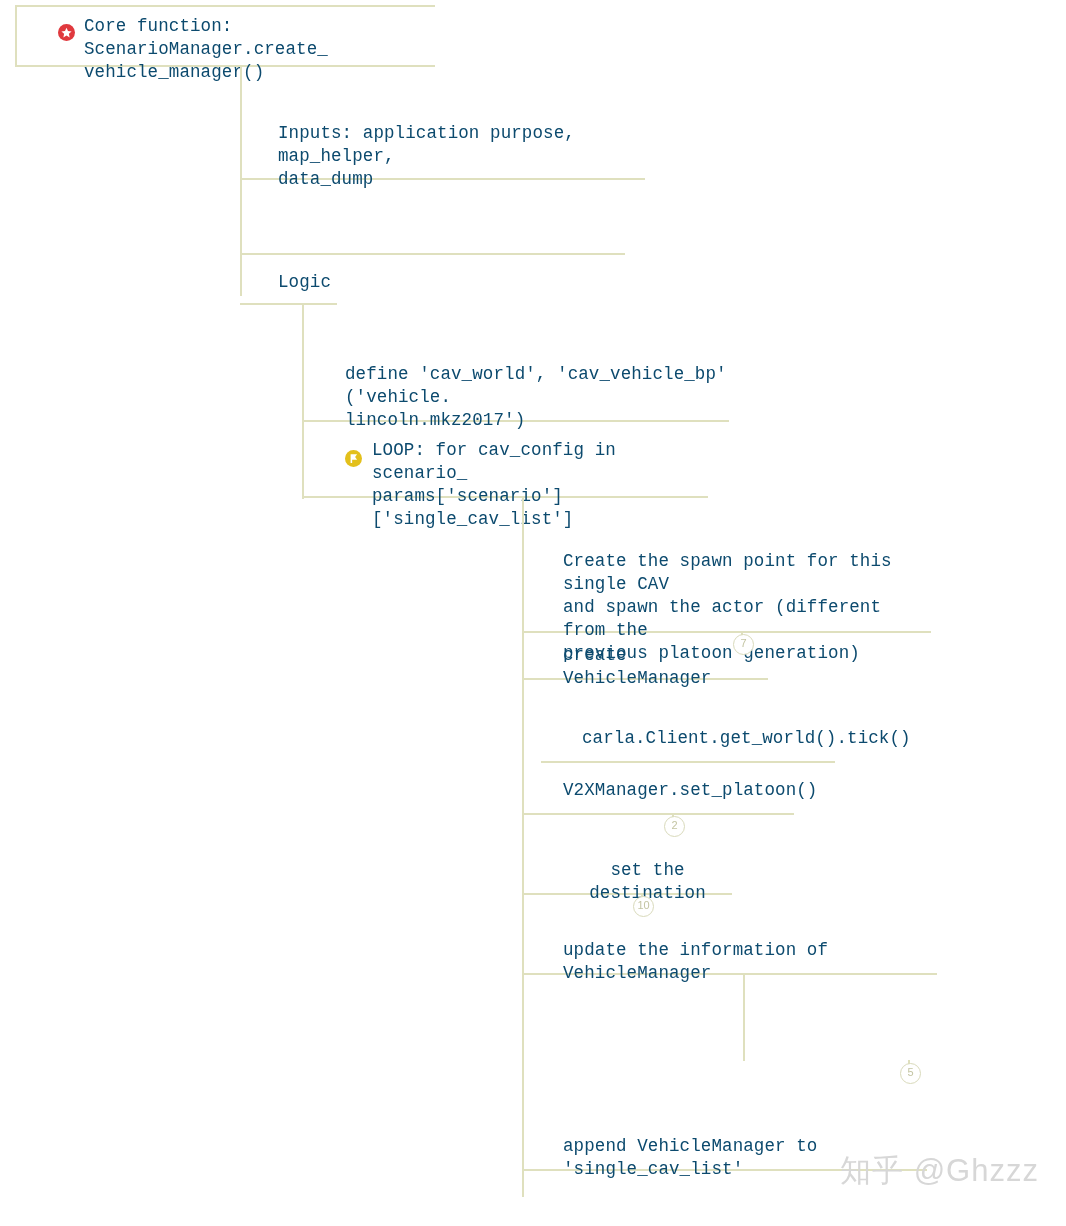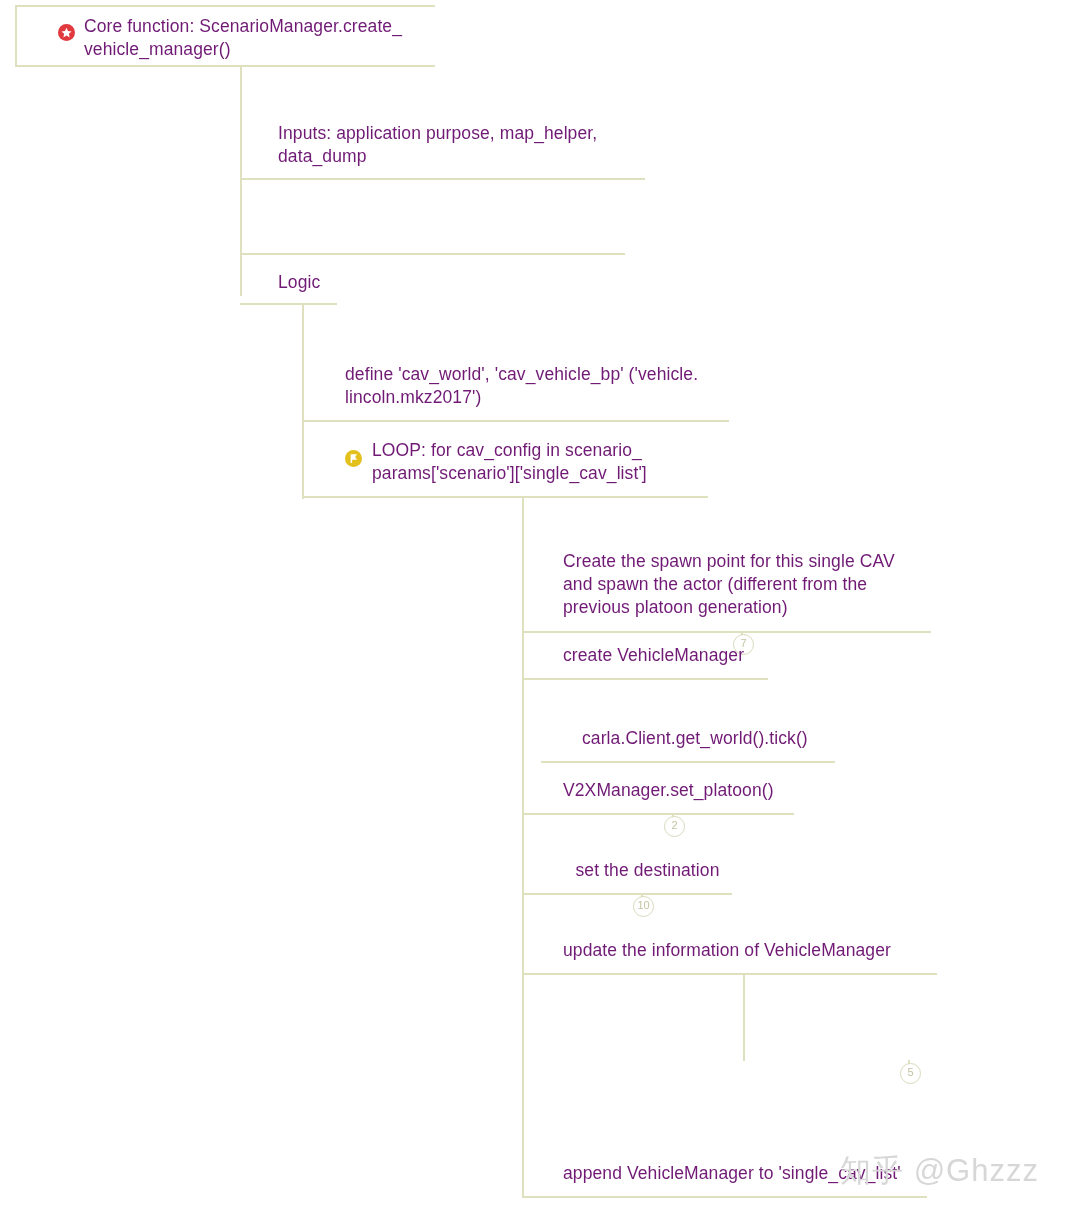--- a/index.html
+++ b/index.html
@@ -25,23 +25,24 @@
   .node {
     position: absolute;
     box-sizing: border-box;
   }
   .node .label {
     position: absolute;
     left: 0;
     top: 0;
     font-size: 17.5px;
     line-height: 23px;
-    color: #701a75;
+    color: #0c4a6e;
     letter-spacing: 0.1px;
     white-space: pre-line;
+    font-family: Liberation Mono, monospace;
   }
   .rule {
     position: absolute;
     background: #dfe0be;
     height: 2px;
   }
   .vline {
     position: absolute;
     background: #dfe0be;
     width: 2px;
@@ -187,21 +188,21 @@
     <div class="rule" style="left:0px; top:45px; width:415px;"></div>
     <div class="label" style="left:41px; top:11px; width:374px;">update the information of VehicleManager</div>
   </div>
 
   <div class="vline" style="left:743px; top:973px; height:88px;"></div>
 
   <div class="badge-stem" style="left:908px; top:1060px;"></div>
   <div class="badge" style="left:900px; top:1063px;">5</div>
 
 
-  <div class="node" style="left:522px; top:1151px; width:405px; height:47px;">
+  <div class="node" style="left:522px; top:1124px; width:405px; height:47px;">
     <div class="rule" style="left:0px; top:45px; width:405px;"></div>
     <div class="label" style="left:41px; top:11px; width:364px;">append VehicleManager to 'single_cav_list'</div>
   </div>
 
   <div id="watermark" style="left:840px; top:1150px;">
     <span class="zh">知乎</span>
     <span>@Ghzzz</span>
   </div>
 
 </div>

